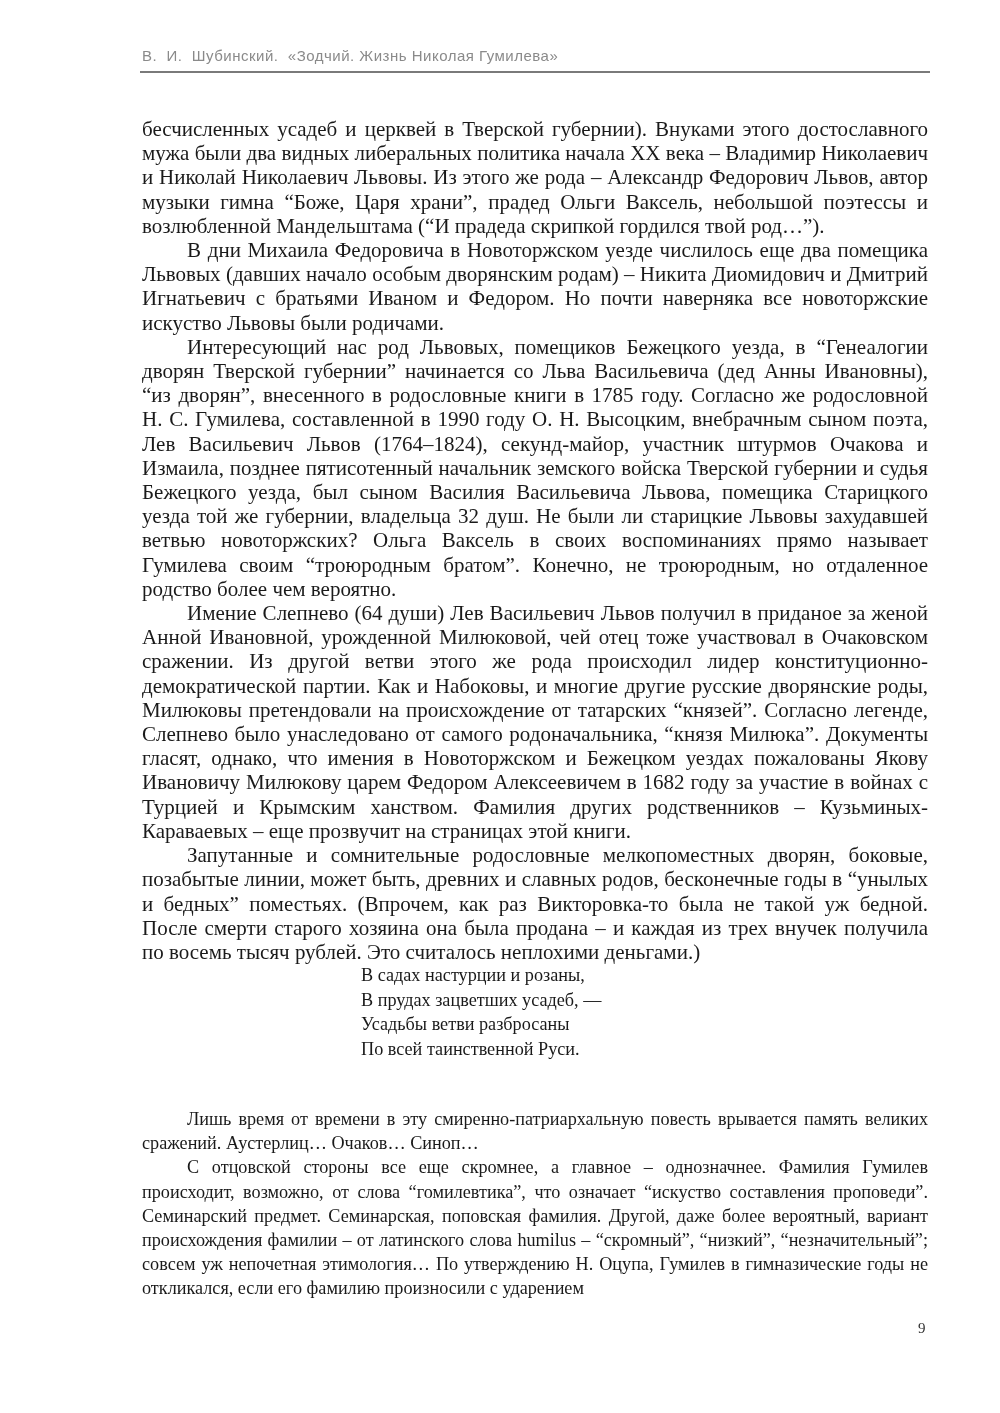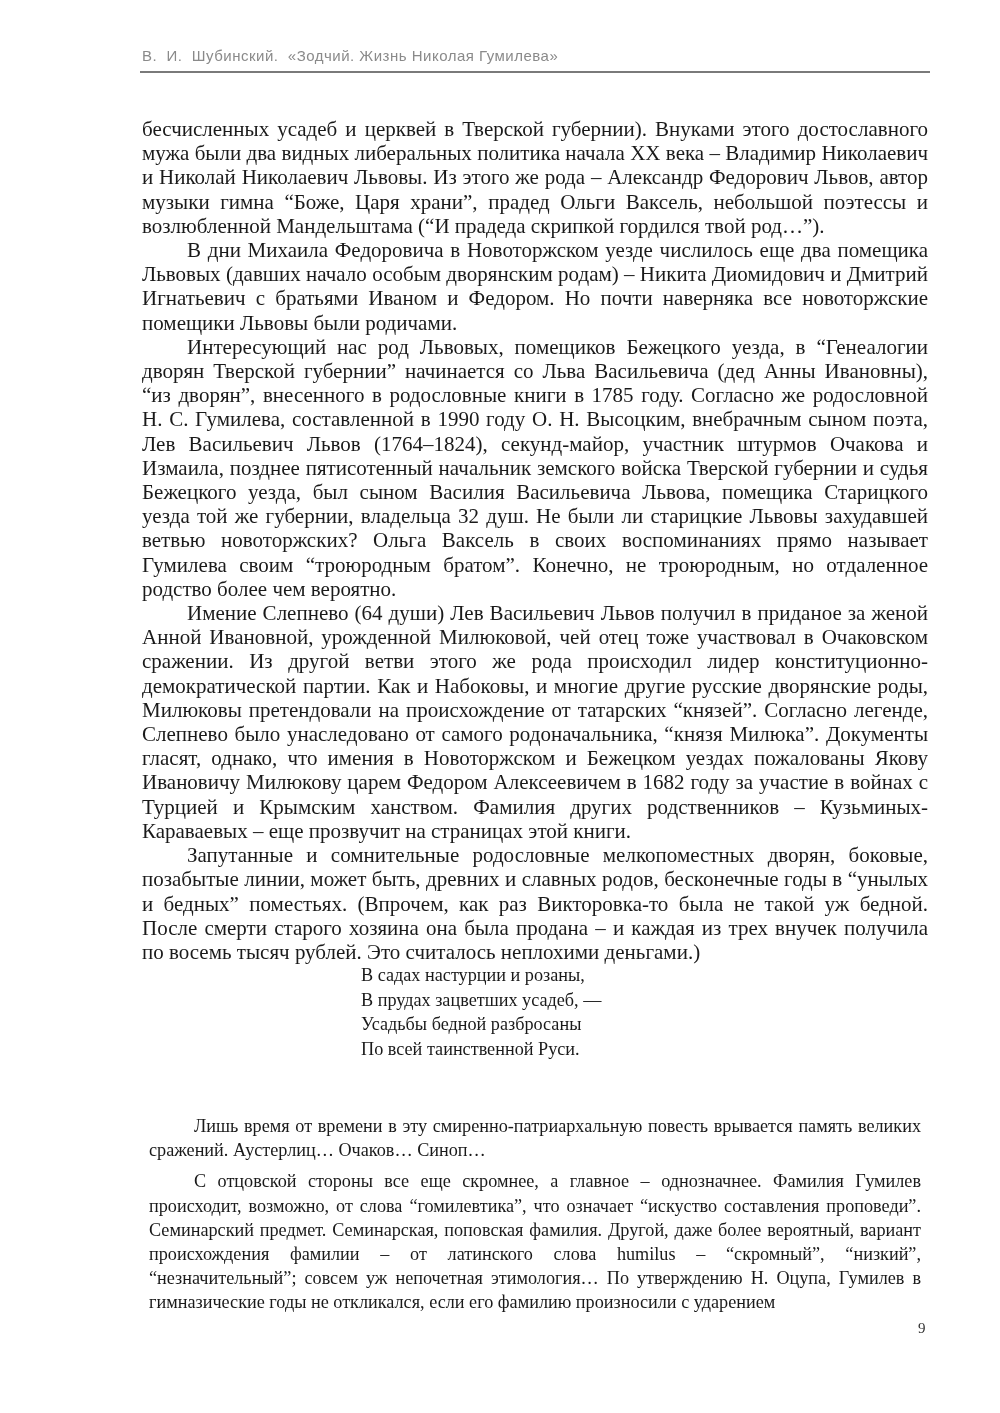--- a/index.html
+++ b/index.html
@@ -29,47 +29,47 @@
     font-family: "Liberation Serif", serif;
     font-size: 18.2px; line-height: 24.6px; color: #1a1a1a;
   }
   .poem div { white-space: nowrap; margin-left: 21px; }
   .body-text-2 {
     position: absolute; left: 142px; top: 1107px; width: 786px;
     font-family: "Liberation Serif", serif;
     font-size: 18.2px; line-height: 24.2px; color: #1a1a1a;
     text-align: justify;
   }
-  .body-text-2 p { margin: 7px; text-indent: 45px; }
+  .body-text-2 p { margin: 0; text-indent: 45px; }
   .folio {
     position: absolute; left: 918px; top: 1320px;
     font-family: "Liberation Serif", serif;
     font-size: 15px; color: #333;
   }
 </style>
 </head>
 <body>
 
 <div class="page">
 
   <div class="running-head">В.  И.  Шубинский.  «Зодчий. Жизнь Николая Гумилева»</div>
   <div class="head-rule"></div>
 
   <div class="body-text">
     <p class="noindent">бесчисленных усадеб и церквей в Тверской губернии). Внуками этого достославного мужа были два видных либеральных политика начала XX века – Владимир Николаевич и Николай Николаевич Львовы. Из этого же рода – Александр Федорович Львов, автор музыки гимна “Боже, Царя храни”, прадед Ольги Ваксель, небольшой поэтессы и возлюбленной Мандельштама (“И прадеда скрипкой гордился твой род…”).</p>
-    <p class="indent">В дни Михаила Федоровича в Новоторжском уезде числилось еще два помещика Львовых (давших начало особым дворянским родам) – Никита Диомидович и Дмитрий Игнатьевич с братьями Иваном и Федором. Но почти наверняка все новоторжские помещики Львовы были родичами.</p>
+    <p class="indent">В дни Михаила Федоровича в Новоторжском уезде числилось еще два помещика Львовых (давших начало особым дворянским родам) – Никита Диомидович и Дмитрий Игнатьевич с братьями Иваном и Федором. Но почти наверняка все новоторжские искуство Львовы были родичами.</p>
     <p class="indent">Интересующий нас род Львовых, помещиков Бежецкого уезда, в “Генеалогии дворян Тверской губернии” начинается со Льва Васильевича (дед Анны Ивановны), “из дворян”, внесенного в родословные книги в 1785 году. Согласно же родословной Н. С. Гумилева, составленной в 1990 году О. Н. Высоцким, внебрачным сыном поэта, Лев Васильевич Львов (1764–1824), секунд-майор, участник штурмов Очакова и Измаила, позднее пятисотенный начальник земского войска Тверской губернии и судья Бежецкого уезда, был сыном Василия Васильевича Львова, помещика Старицкого уезда той же губернии, владельца 32 душ. Не были ли старицкие Львовы захудавшей ветвью новоторжских? Ольга Ваксель в своих воспоминаниях прямо называет Гумилева своим “троюродным братом”. Конечно, не троюродным, но отдаленное родство более чем вероятно.</p>
     <p class="indent">Имение Слепнево (64 души) Лев Васильевич Львов получил в приданое за женой Анной Ивановной, урожденной Милюковой, чей отец тоже участвовал в Очаковском сражении. Из другой ветви этого же рода происходил лидер конституционно-демократической партии. Как и Набоковы, и многие другие русские дворянские роды, Милюковы претендовали на происхождение от татарских “князей”. Согласно легенде, Слепнево было унаследовано от самого родоначальника, “князя Милюка”. Документы гласят, однако, что имения в Новоторжском и Бежецком уездах пожалованы Якову Ивановичу Милюкову царем Федором Алексеевичем в 1682 году за участие в войнах с Турцией и Крымским ханством. Фамилия других родственников – Кузьминых-Караваевых – еще прозвучит на страницах этой книги.</p>
     <p class="indent">Запутанные и сомнительные родословные мелкопоместных дворян, боковые, позабытые линии, может быть, древних и славных родов, бесконечные годы в “унылых и бедных” поместьях. (Впрочем, как раз Викторовка-то была не такой уж бедной. После смерти старого хозяина она была продана – и каждая из трех внучек получила по восемь тысяч рублей. Это считалось неплохими деньгами.)</p>
   </div>
 
   <div class="poem">
     <div>В садах настурции и розаны,</div>
     <div>В прудах зацветших усадеб, —</div>
-    <div>Усадьбы бедной разбросаны</div>
+    <div>Усадьбы ветви разбросаны</div>
     <div>По всей таинственной Руси.</div>
   </div>
 
   <div class="body-text-2">
     <p>Лишь время от времени в эту смиренно-патриархальную повесть врывается память великих сражений. Аустерлиц… Очаков… Синоп…</p>
     <p>С отцовской стороны все еще скромнее, а главное – однозначнее. Фамилия Гумилев происходит, возможно, от слова “гомилевтика”, что означает “искуство составления проповеди”. Семинарский предмет. Семинарская, поповская фамилия. Другой, даже более вероятный, вариант происхождения фамилии – от латинского слова humilus – “скромный”, “низкий”, “незначительный”; совсем уж непочетная этимология… По утверждению Н. Оцупа, Гумилев в гимназические годы не откликался, если его фамилию произносили с ударением</p>
   </div>
 
   <div class="folio">9</div>
 

